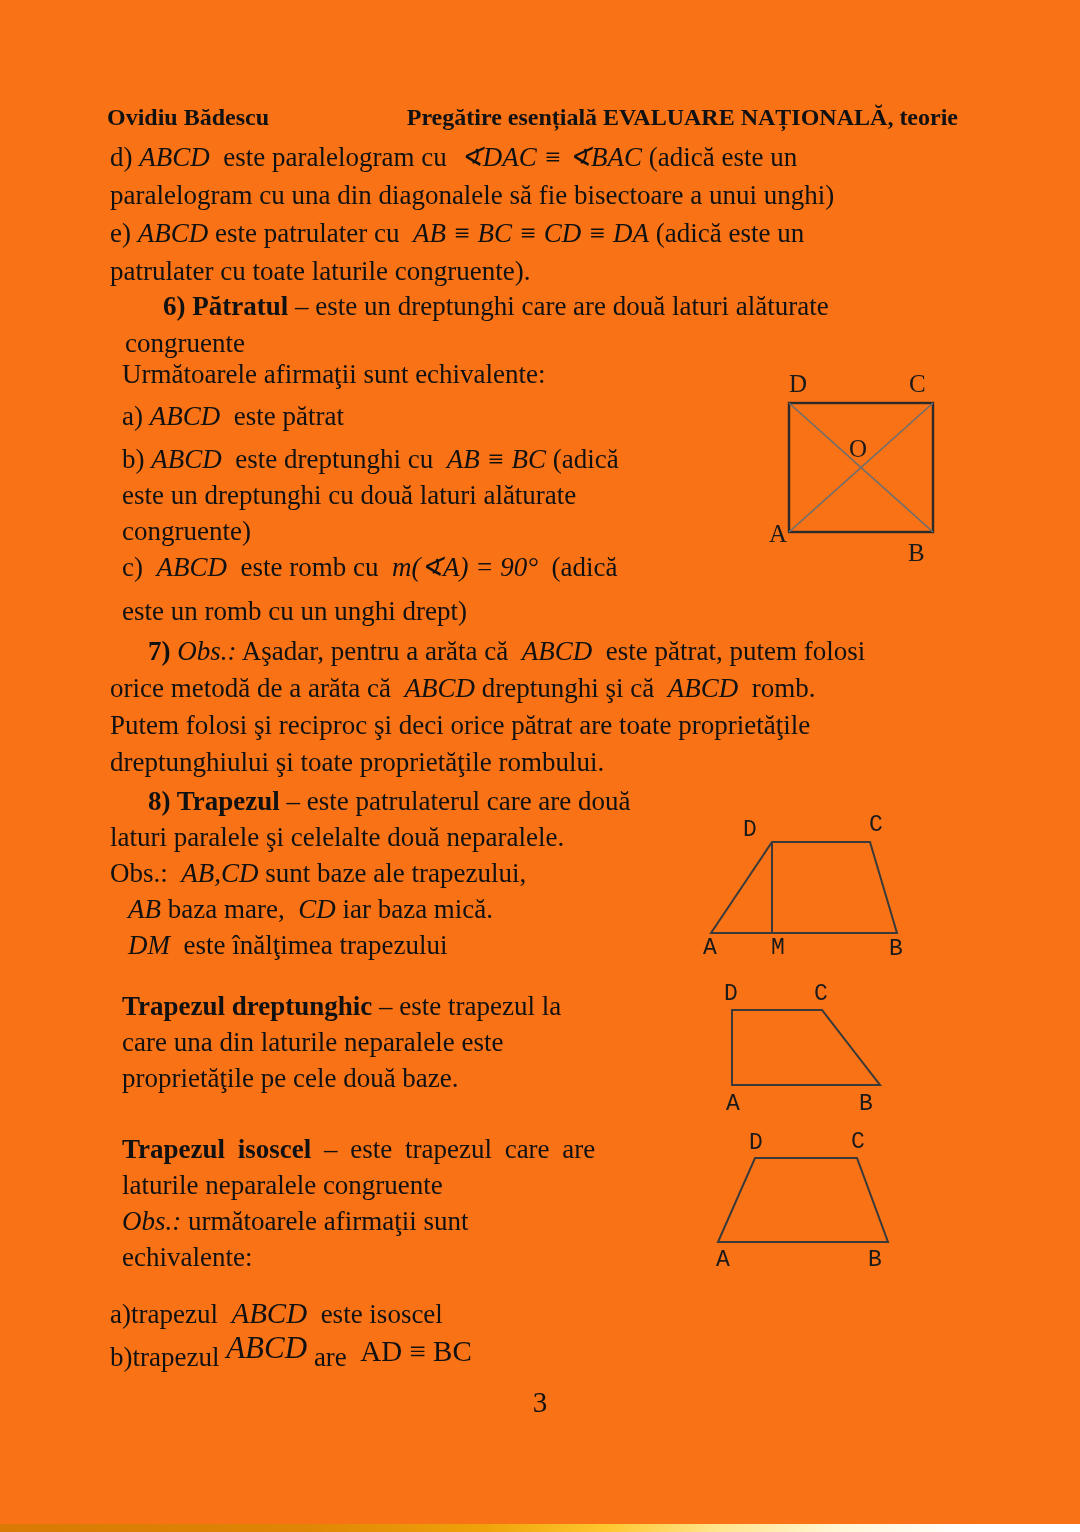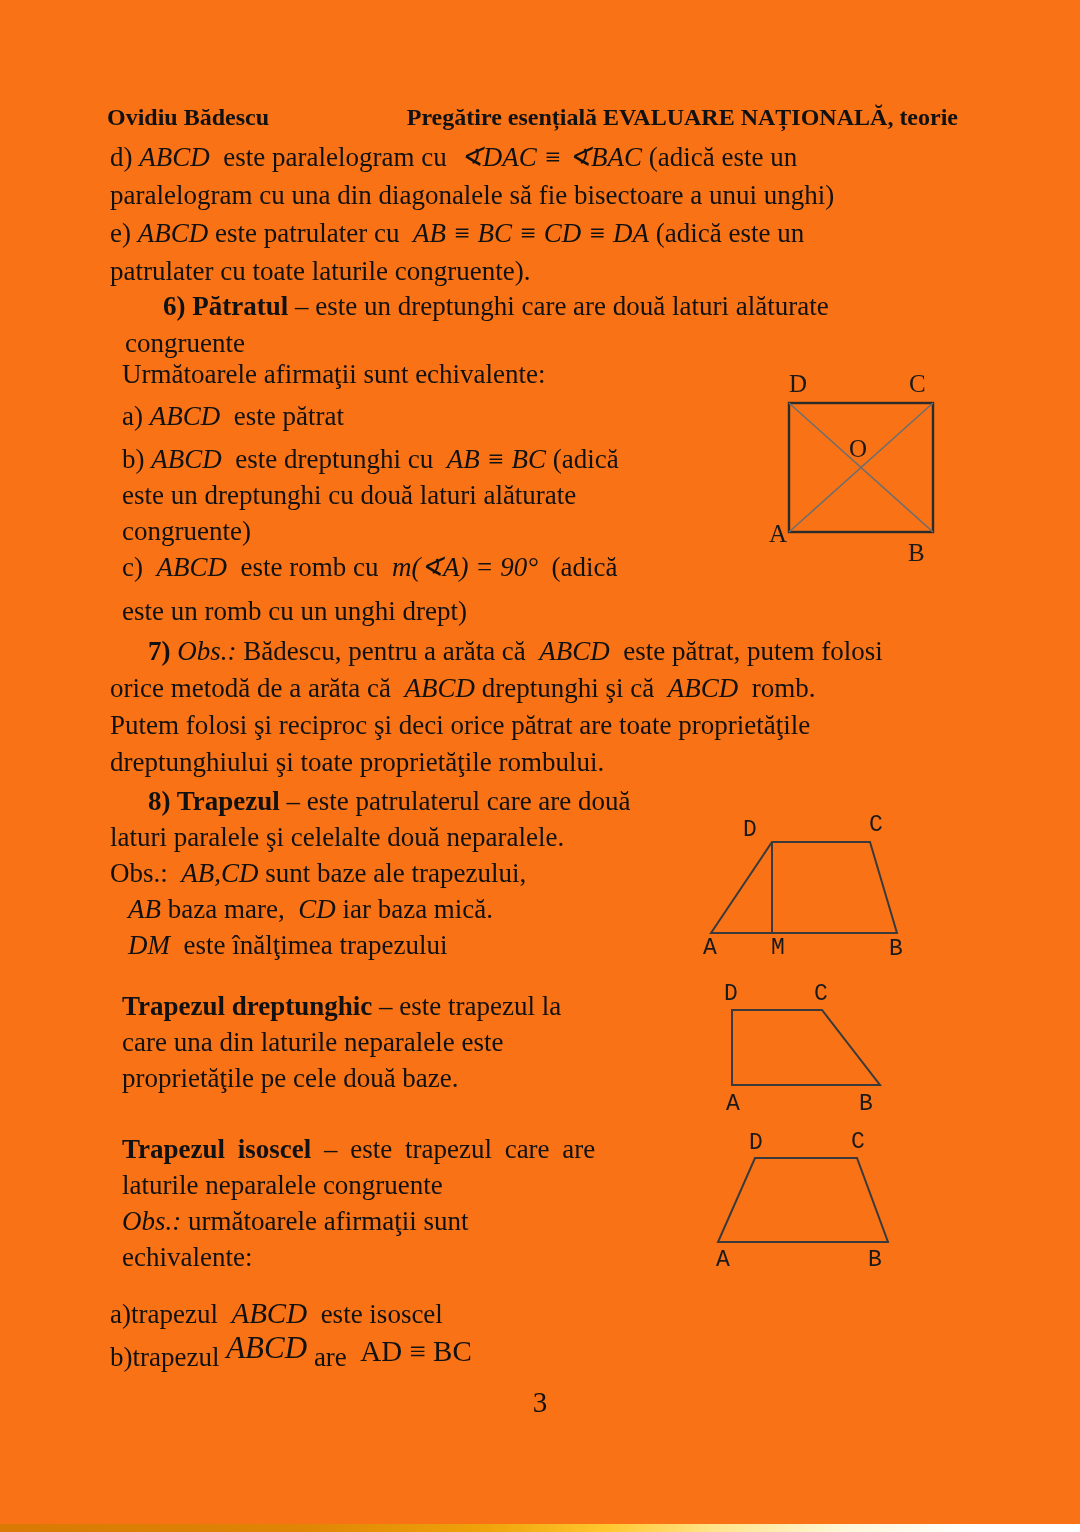--- a/index.html
+++ b/index.html
@@ -74,21 +74,21 @@
       <line x1="163" y1="35" x2="19" y2="164" stroke="#6e6e6e" stroke-width="1.6"></line>
     </svg>
     <div class="vlabel" style="left:19px;top:3px;">D</div>
     <div class="vlabel" style="left:139px;top:3px;">C</div>
     <div class="vlabel" style="left:79px;top:68px;">O</div>
     <div class="vlabel" style="left:-1px;top:153px;">A</div>
     <div class="vlabel" style="left:138px;top:172px;">B</div>
   </div>
 
   <div class="blk lh37" style="left:110px;top:633px;">
-    <div class="ln ind"><span class="s-b">7) </span><span class="s-i">Obs.:</span><span> Bădescu, pentru a arăta că  </span><span class="s-i">ABCD</span><span>  este pătrat, putem folosi</span></div>
+    <div class="ln ind"><span class="s-b">7) </span><span class="s-i">Obs.:</span><span> Aşadar, pentru a arăta că  </span><span class="s-i">ABCD</span><span>  este pătrat, putem folosi</span></div>
     <div class="ln"><span>orice metodă de a arăta că  </span><span class="s-i">ABCD</span><span> dreptunghi şi că  </span><span class="s-i">ABCD</span><span>  romb.</span></div>
     <div class="ln"><span>Putem folosi şi reciproc şi deci orice pătrat are toate proprietăţile</span></div>
     <div class="ln"><span>dreptunghiului şi toate proprietăţile rombului.</span></div>
   </div>
 
   <div class="blk lh36" style="left:110px;top:783px;">
     <div class="ln ind"><span class="s-b">8) Trapezul</span><span> – este patrulaterul care are două</span></div>
     <div class="ln"><span>laturi paralele şi celelalte două neparalele.</span></div>
     <div class="ln"><span>Obs.:  </span><span class="s-i">AB,CD</span><span> sunt baze ale trapezului,</span></div>
     <div class="ln ind2"><span class="s-i">AB</span><span> baza mare,  </span><span class="s-i">CD</span><span> iar baza mică.</span></div>

